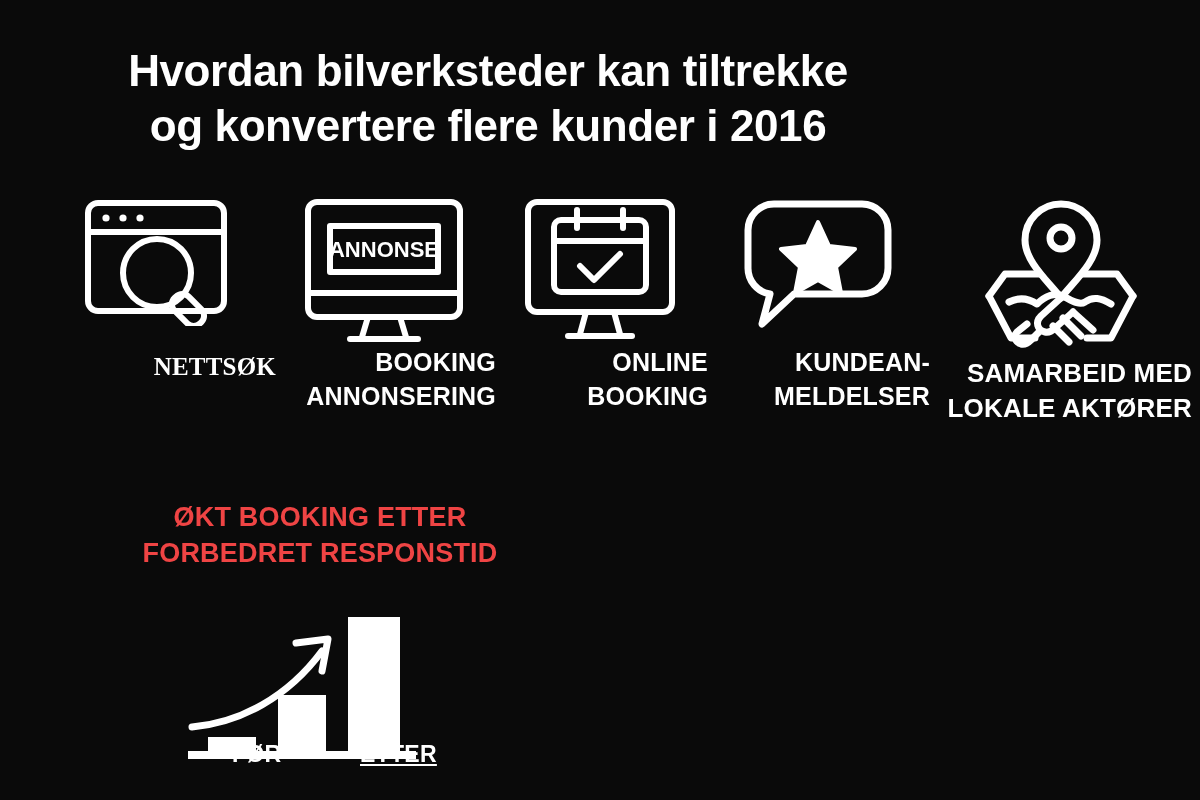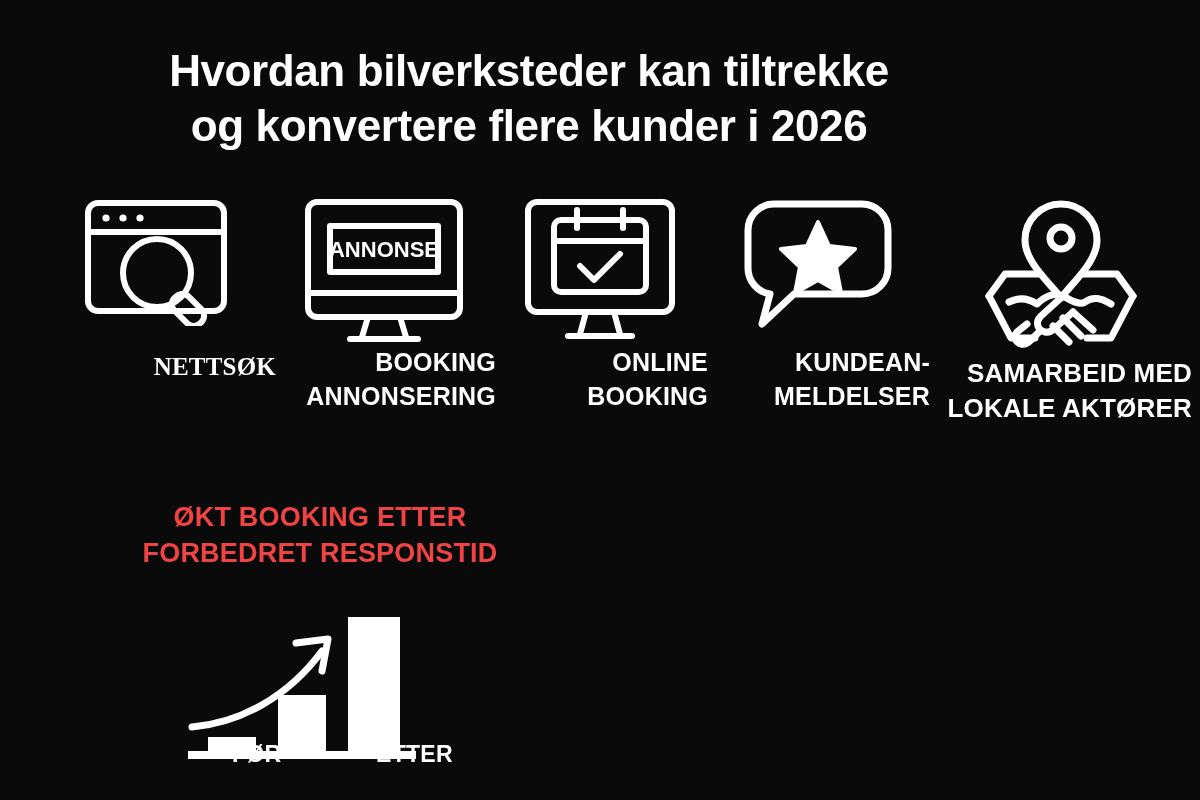--- a/index.html
+++ b/index.html
@@ -23,21 +23,20 @@
     background: #0a0a0a;
   }
 
   
   #title-block {
     position: absolute;
     left: 0;
     top: 44px;
     width: 976px;
     text-align: center;
-    margin-left: 41px;
   }
   .title-line {
     display: block;
     font-size: 44px;
     font-weight: 700;
     line-height: 1.24;
     letter-spacing: -0.4px;
     color: #ffffff;
     white-space: nowrap;
   }
@@ -125,30 +124,30 @@
   }
   .axis-label {
     position: absolute;
     font-size: 23px;
     font-weight: 700;
     letter-spacing: 0.3px;
     color: #ffffff;
     white-space: nowrap;
   }
   .axis-label.lbl-before { left: 172px; }
-  .axis-label.lbl-after  { left: 316px; }
+  .axis-label.lbl-after  { left: 300px; text-decoration: underline; }
 </style>
 </head>
 <body style="background: rgb(10, 10, 10);">
 
 <div id="poster" style="background: rgb(10, 10, 10);">
 
   <div id="title-block">
     <span class="title-line">Hvordan bilverksteder kan tiltrekke</span>
-    <span class="title-line">og konvertere flere kunder i 2026</span>
+    <span class="title-line">og konvertere flere kunder i 2016</span>
   </div>
 
   <div id="icon-row">
 
     <div class="icon-cell cell-1">
       <div class="icon-art">
         <svg width="150" height="130" viewBox="0 0 150 130" fill="none" stroke="#ffffff" stroke-width="6" stroke-linecap="round" stroke-linejoin="round">
           <rect x="7" y="7" width="136" height="108" rx="10"></rect>
           <line x1="7" y1="36" x2="143" y2="36"></line>
           <circle cx="25" cy="22" r="3.6" fill="#ffffff" stroke="none"></circle>

